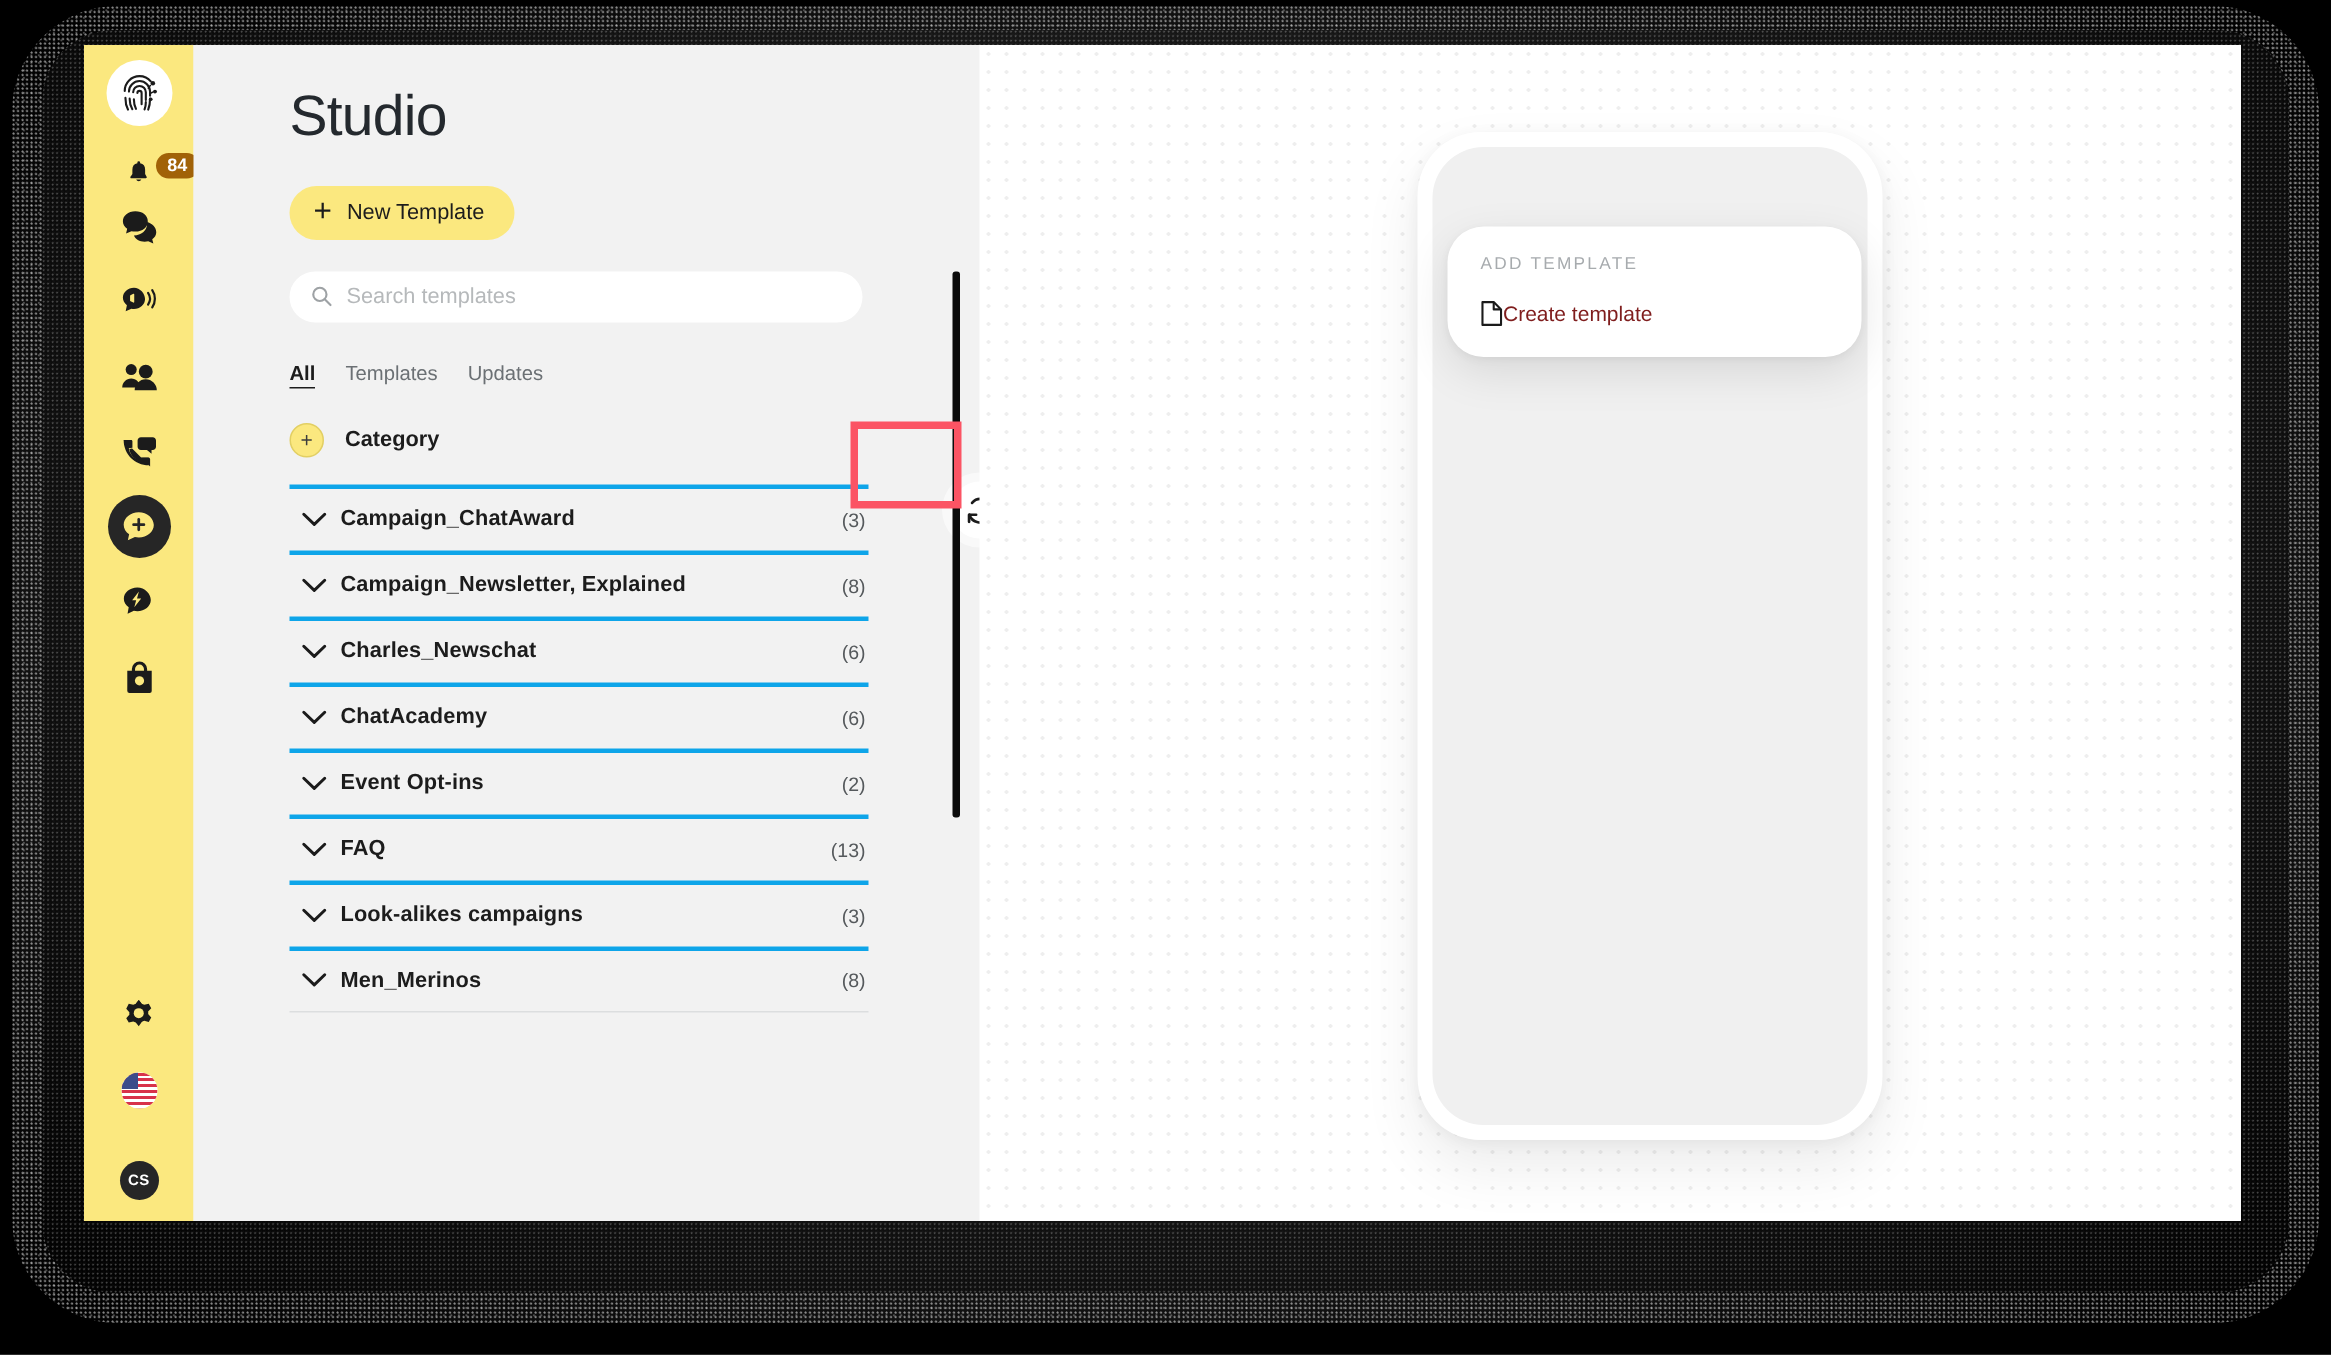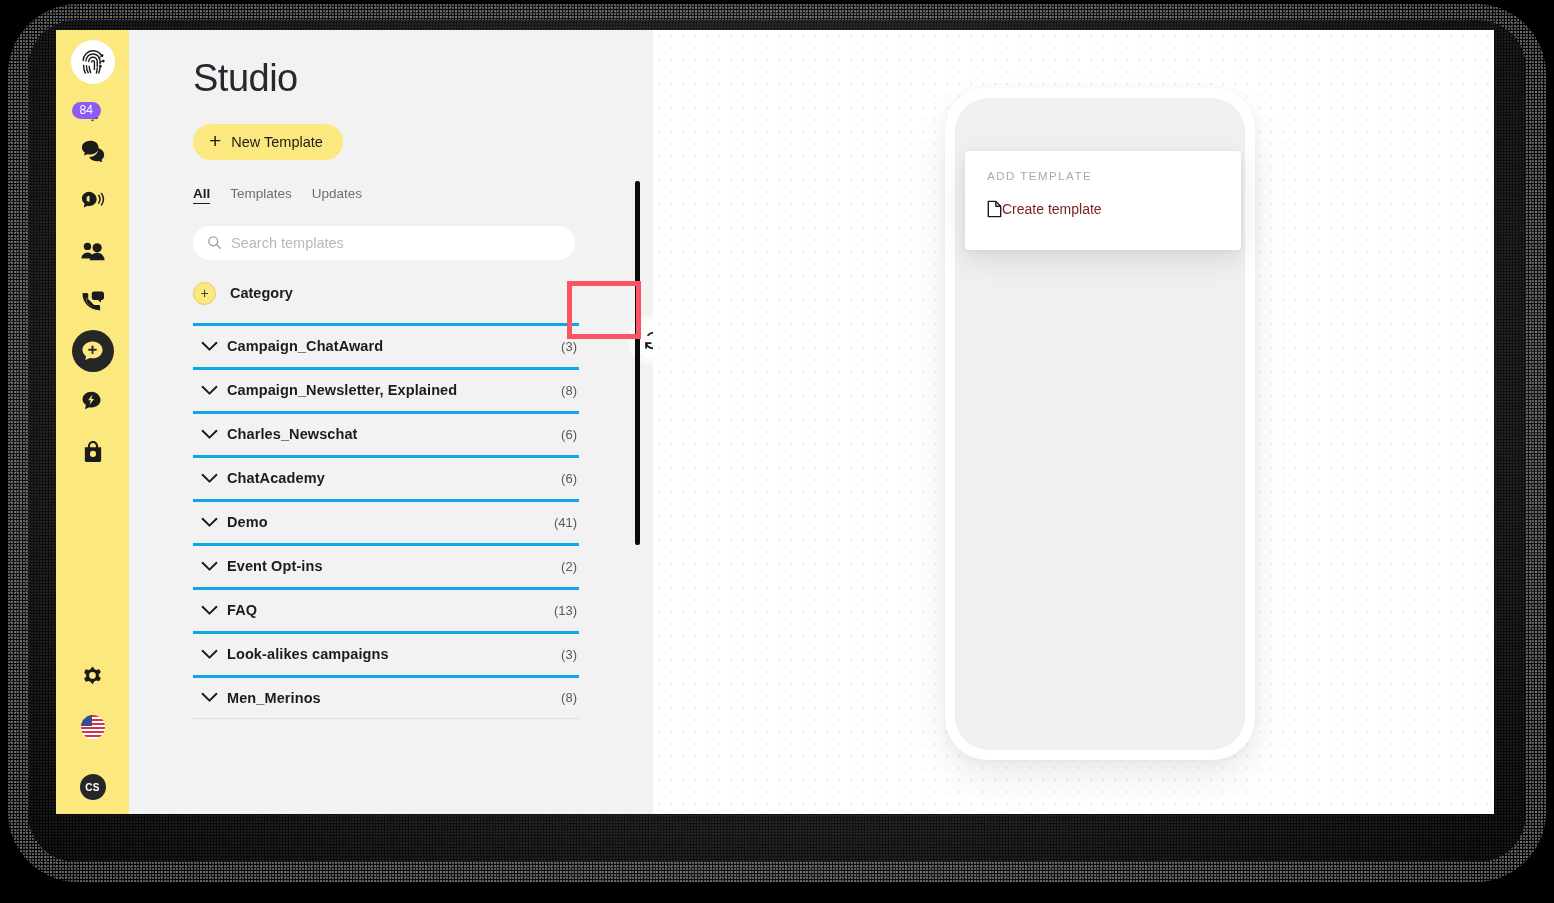--- a/index.html
+++ b/index.html
@@ -68,29 +68,29 @@
     margin-top: 10px;
     display: flex; align-items: center; justify-content: center;
   }
   .rail-bell {
     margin-top: 18px;
     position: relative;
     display: flex; align-items: center; justify-content: center;
     width: 58px; height: 24px;
   }
   .bell-badge {
-    background: #8b5cf6;
+    background: #a16207;
     color: #fff;
     font-size: 12px;
-    font-weight: 400;
+    font-weight: 700;
     border-radius: 11px;
     padding: 2px 8px 3px 8px;
     line-height: 1;
     position: absolute;
-    left: 8px; top: 0px;
+    left: 40px; top: 0px;
   }
   .rail-icon {
     width: 73px; height: 50px;
     display: flex; align-items: center; justify-content: center;
     cursor: pointer;
   }
   .rail-icon.active .pill {
     width: 42px; height: 42px;
     border-radius: 50%;
     background: #262626;
@@ -309,23 +309,23 @@
     background: #f0f0f0;
     border-radius: 34px;
   }
 
   #add-template-menu {
     position: absolute;
     left: 312px;
     top: 121px;
     width: 276px;
     background: #ffffff;
-    border-radius: 4px;
+    border-radius: 24px;
     box-shadow: 0 10px 30px rgba(0,0,0,0.10), 0 2px 6px rgba(0,0,0,0.05);
-    padding: 19px 22px 32px 22px;
+    padding: 19px 22px 20px 22px;
     z-index: 30;
   }
   #add-template-title {
     font-size: 11.5px;
     letter-spacing: 1.5px;
     color: #a7abae;
     font-weight: 500;
   }
   #create-template-item {
     margin-top: 18px;
@@ -481,36 +481,36 @@
     <section id="panel">
       <div class="panel-inner">
 
         <h1 id="page-title">Studio</h1>
 
         <button id="new-template-btn">
           <span class="plus">+</span>
           <span>New Template</span>
         </button>
 
-        <div id="tabs-row">
-          <span class="tab active">All</span>
-          <span class="tab">Templates</span>
-          <span class="tab">Updates</span>
-        </div>
-
         <div id="search-wrap">
           <span>
             <svg width="15" height="15" viewBox="0 0 18 18" fill="none" stroke="#9ea2a5" stroke-width="1.7">
               <circle cx="7.5" cy="7.5" r="5.3"></circle>
               <path d="M11.4 11.4 16 16" stroke-linecap="round"></path>
             </svg>
           </span>
           <input id="search-input" type="text" placeholder="Search templates" style="">
         </div>
 
+        <div id="tabs-row">
+          <span class="tab active">All</span>
+          <span class="tab">Templates</span>
+          <span class="tab">Updates</span>
+        </div>
+
         <div id="category-row">
           <span class="cat-plus">+</span>
           <span class="cat-label">Category</span>
         </div>
 
         <div id="cat-list">
 
           <div class="cat-item">
             <span class="cat-chevron">
               <svg width="17" height="11" viewBox="0 0 18 11" fill="none" stroke="#1b1b1b" stroke-width="2.1" stroke-linecap="round" stroke-linejoin="round">
@@ -544,29 +544,20 @@
           <div class="cat-item">
             <span class="cat-chevron">
               <svg width="17" height="11" viewBox="0 0 18 11" fill="none" stroke="#1b1b1b" stroke-width="2.1" stroke-linecap="round" stroke-linejoin="round">
                   <path d="M1.6 1.6 9 8.8l7.4-7.2"></path>
                 </svg>
             </span>
             <span class="cat-name">ChatAcademy</span>
             <span class="cat-count">(6)</span>
           </div>
 
-          <div class="cat-item">
-            <span class="cat-chevron">
-              <svg width="17" height="11" viewBox="0 0 18 11" fill="none" stroke="#1b1b1b" stroke-width="2.1" stroke-linecap="round" stroke-linejoin="round">
-                  <path d="M1.6 1.6 9 8.8l7.4-7.2"></path>
-                </svg>
-            </span>
-            <span class="cat-name">Demo</span>
-            <span class="cat-count">(41)</span>
-          </div>
 
           <div class="cat-item">
             <span class="cat-chevron">
               <svg width="17" height="11" viewBox="0 0 18 11" fill="none" stroke="#1b1b1b" stroke-width="2.1" stroke-linecap="round" stroke-linejoin="round">
                   <path d="M1.6 1.6 9 8.8l7.4-7.2"></path>
                 </svg>
             </span>
             <span class="cat-name">Event Opt-ins</span>
             <span class="cat-count">(2)</span>
           </div>

